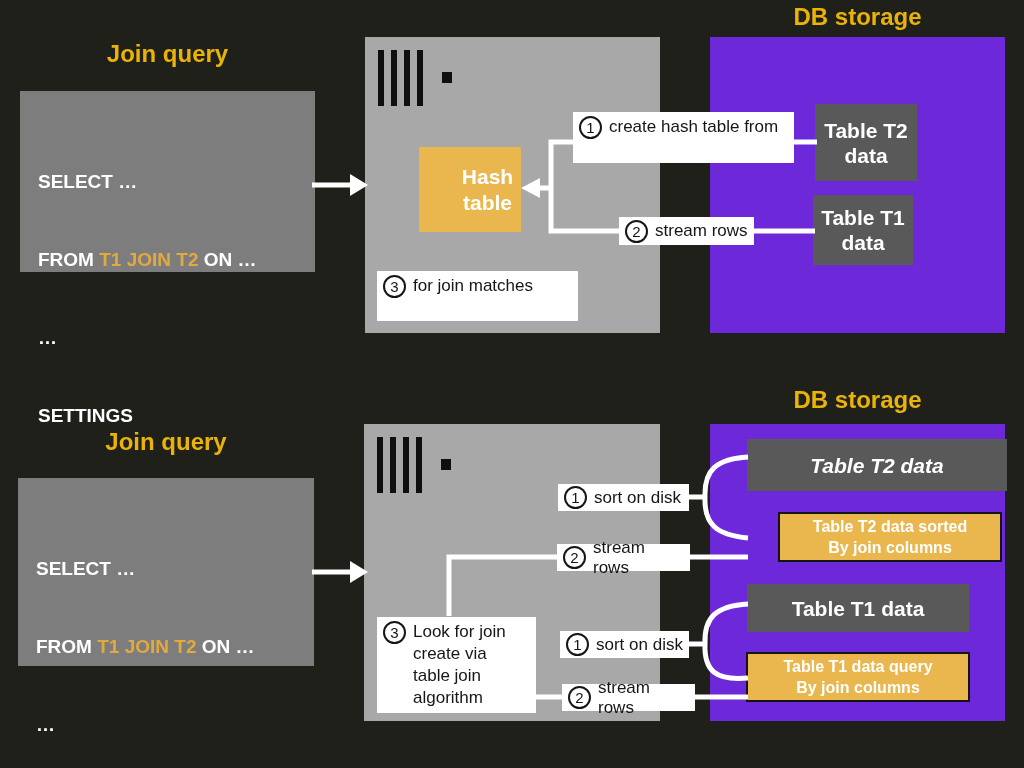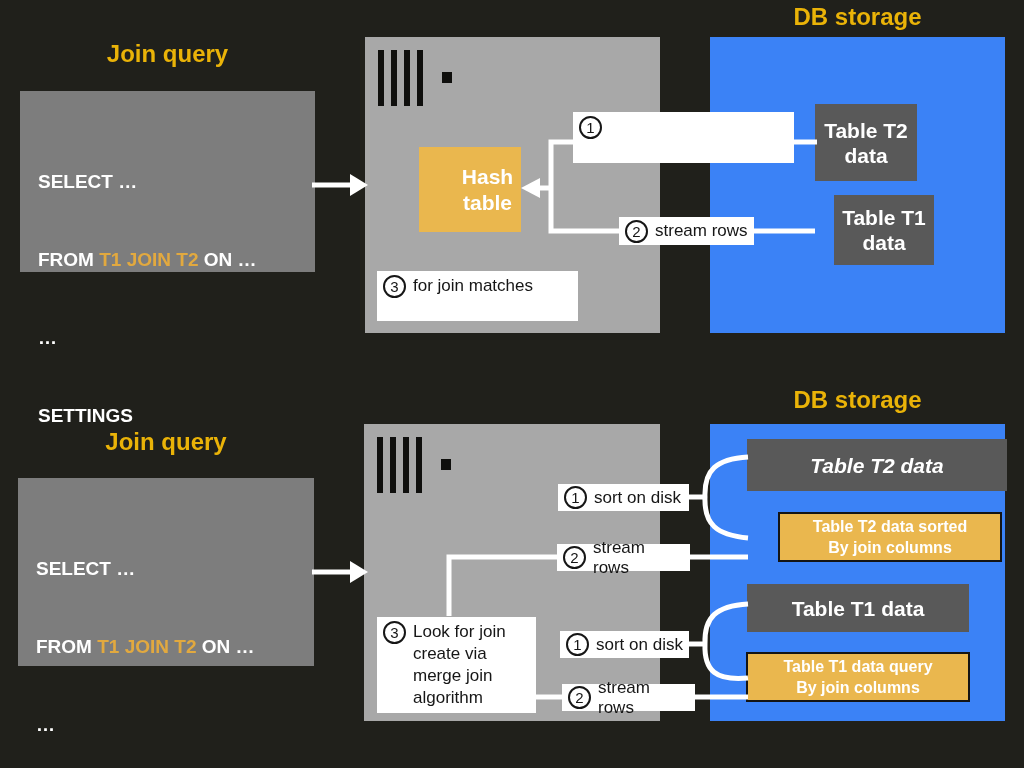--- a/index.html
+++ b/index.html
@@ -13,21 +13,21 @@
        font-weight:700;color:#ffffff;white-space:pre;}
   .acc{color:#e2a93f;}
   
   .serverbox{background:#a8a8a8;}
   .barcode{position:absolute;left:13px;top:13px;display:flex;}
   .bar{width:6px;height:56px;background:#0f0f0d;margin-right:7px;}
   .dot{width:10px;height:11px;background:#0f0f0d;margin-left:12px;margin-top:22px;}
   .hashbox{background:#eab74e;color:#ffffff;font-size:21px;line-height:26px;font-weight:700;
            display:flex;flex-direction:column;justify-content:center;align-items:center;text-align:center;}
   
-  .storagebox{background:#3b82f6;}
+  .storagebox{background:#6d28d9;}
   .darktable{background:#595959;color:#ffffff;font-weight:700;font-size:21px;line-height:25px;
              display:flex;flex-direction:column;justify-content:center;align-items:center;text-align:center;}
   .sortedtable{background:#eab74e;border:2px solid #141414;color:#ffffff;font-weight:700;
                font-size:16px;line-height:21px;display:flex;flex-direction:column;justify-content:center;
                align-items:center;text-align:center;}
   
   .callout{background:#ffffff;color:#161616;font-size:17px;display:flex;align-items:center;
            padding:2px 6px;}
   .callout.multi{align-items:flex-start;padding-top:4px;}
   .num{flex-shrink:0;width:23px;height:23px;border:2px solid #161616;border-radius:50%;
@@ -67,21 +67,21 @@
       <div>Hash</div>
       <div>table</div>
     </div>
   </div>
 
   <div class="abs storagebox" style="left:710px;top:37px;width:295px;height:296px;">
     <div class="abs darktable" style="left:105px;top:67px;width:102px;height:77px;">
       <div>Table T2</div>
       <div>data</div>
     </div>
-    <div class="abs darktable" style="left:103px;top:158px;width:100px;height:70px;margin-left:21px;">
+    <div class="abs darktable" style="left:103px;top:158px;width:100px;height:70px;">
       <div>Table T1</div>
       <div>data</div>
     </div>
   </div>
 
   <div class="abs title" style="left:18px;top:428px;width:296px;">Join query</div>
 
   <div class="abs title" style="left:710px;top:386px;width:295px;">DB storage</div>
 
   <div class="abs querybox" style="left:18px;top:478px;width:296px;height:188px;">
@@ -147,20 +147,21 @@
     <path d="M687 644 H705" stroke="#ffffff" stroke-width="5" fill="none"></path>
     <path d="M748 604 C716 606 704 617 705 644 C704 671 716 681 748 678" stroke="#ffffff" stroke-width="5" fill="none"></path>
 
     <path d="M536 697 H564" stroke="#ffffff" stroke-width="5" fill="none"></path>
     <path d="M693 697 H748" stroke="#ffffff" stroke-width="5" fill="none"></path>
   </svg>
 
   <div class="abs callout multi" style="left:573px;top:112px;width:221px;height:51px;">
     <span class="num">1</span>
     <div class="clines">
+      <div>create hash table from</div>
     </div>
   </div>
 
   <div class="abs callout" style="left:619px;top:217px;width:135px;height:28px;">
     <span class="num">2</span>
     <span>stream rows</span>
   </div>
 
   <div class="abs callout multi" style="left:377px;top:271px;width:201px;height:50px;">
     <span class="num">3</span>
@@ -177,21 +178,21 @@
   <div class="abs callout" style="left:557px;top:544px;width:133px;height:27px;">
     <span class="num">2</span>
     <span>stream rows</span>
   </div>
 
   <div class="abs callout multi" style="left:377px;top:617px;width:159px;height:96px;">
     <span class="num">3</span>
     <div class="clines">
       <div>Look for join</div>
       <div>create via</div>
-      <div>merge join</div>
+      <div>table join</div>
       <div>algorithm</div>
     </div>
   </div>
 
   <div class="abs callout" style="left:560px;top:631px;width:129px;height:27px;">
     <span class="num">1</span>
     <span>sort on disk</span>
   </div>
 
   <div class="abs callout" style="left:562px;top:684px;width:133px;height:27px;">

